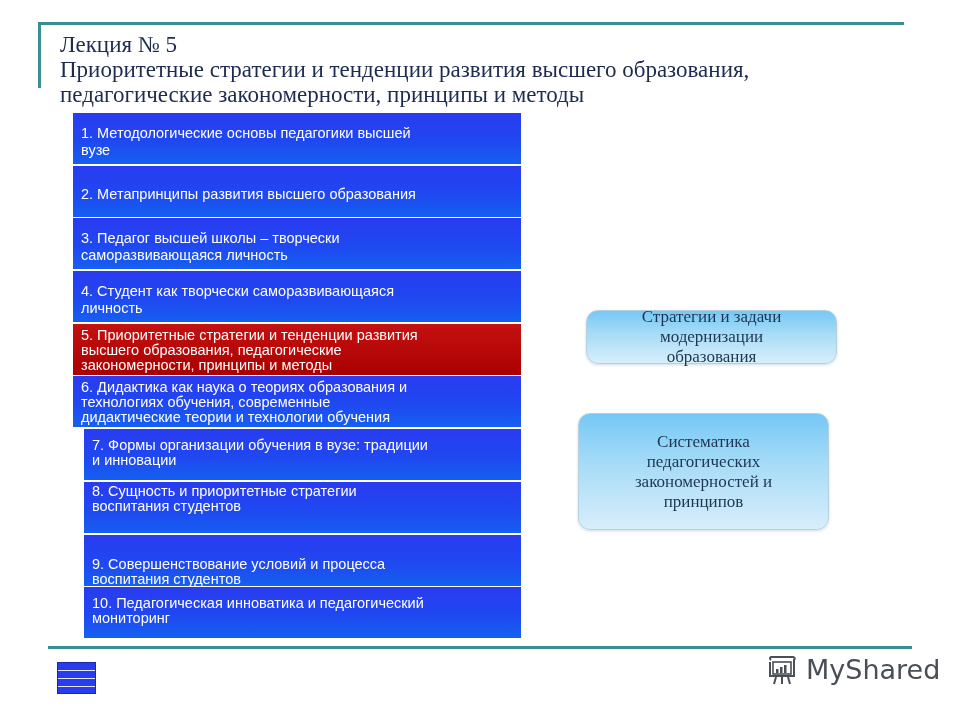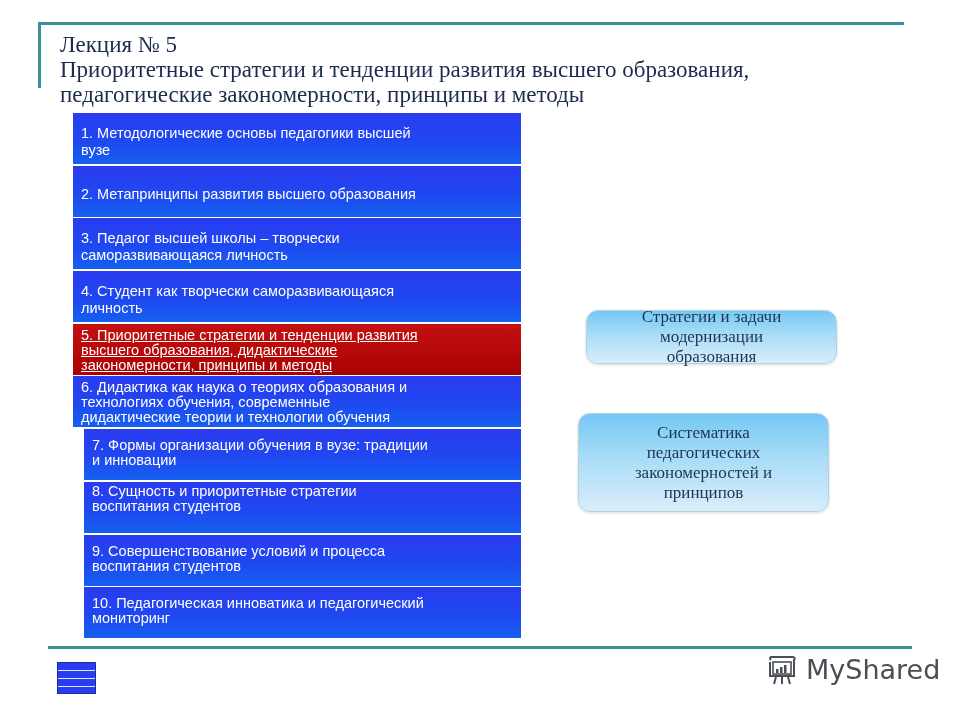--- a/index.html
+++ b/index.html
@@ -27,38 +27,37 @@
       background: linear-gradient(180deg, #2a3bf0 0%, #1f48f0 55%, #1560f0 100%);
       color: #ffffff; font-size: 14.5px; line-height: 17px;
       padding: 6px 8px 0 8px; box-sizing: border-box;
       display: flex; align-items: center;
       cursor: pointer;
     }
     .menu-item span { display: block; }
     .menu-item.tight { line-height: 15px; padding-top: 2px; font-size: 14.5px; }
     .menu-item.active {
       background: linear-gradient(180deg, #c41010 0%, #b50808 60%, #a80000 100%);
-      text-decoration: underline;
     }
     .menu-item.top-align { align-items: flex-start; margin-left: 11px; }
 
     .side-box {
       position: absolute; left: 578px; width: 251px;
       border-radius: 12px;
       border: 1px solid #b8d0dc;
       background: linear-gradient(180deg, #75c8f5 0%, #a8dcf7 45%, #d8eefb 100%);
       box-shadow: 0 1px 3px rgba(120,150,170,0.35);
       font-family: "Liberation Serif", "DejaVu Serif", serif;
       color: #1d3550; font-size: 17px; line-height: 20px;
       text-align: center; box-sizing: border-box;
       display: flex; flex-direction: column; justify-content: center;
       cursor: pointer;
     }
     .box1 { top: 310px; height: 54px; margin-left: 8px; }
-    .box2 { top: 413px; height: 99px; }
+    .box2 { top: 413px; height: 117px; }
 
     .mini-icon {
       position: absolute; left: 57px; top: 662px; width: 39px; height: 32px;
       background: #2a3cf0; border: 1px solid #1b2a9c; box-sizing: border-box;
     }
     .mini-icon .ln { position: absolute; left: 0; width: 100%; height: 1px; background: #dfe6ff; }
 
     .brand {
       position: absolute; left: 766px; top: 654px; height: 40px;
       display: flex; gap: 6px;
@@ -99,21 +98,21 @@
   </div>
   <div class="menu-item">
     <div>
         <span>4. Студент как творчески саморазвивающаяся</span>
         <span>личность</span>
       </div>
   </div>
   <div class="menu-item active tight">
     <div>
         <span>5. Приоритетные стратегии и тенденции развития</span>
-        <span>высшего образования, дидактические</span>
+        <span>высшего образования, педагогические</span>
         <span>закономерности, принципы и методы</span>
       </div>
   </div>
   <div class="menu-item tight">
     <div>
         <span>6. Дидактика  как наука о теориях образования и</span>
         <span>технологиях обучения,      современные</span>
         <span>дидактические теории и технологии обучения</span>
       </div>
   </div>
@@ -122,21 +121,21 @@
         <span>7. Формы организации обучения в вузе: традиции</span>
         <span>и инновации</span>
       </div>
   </div>
   <div class="menu-item top-align tight" style="">
     <div>
         <span>8. Сущность и приоритетные стратегии</span>
         <span>воспитания студентов</span>
       </div>
   </div>
-  <div class="menu-item top-align tight" style="padding-top:9px">
+  <div class="menu-item top-align tight" style="padding-top:22px">
     <div>
         <span>9. Совершенствование условий и процесса</span>
         <span>воспитания студентов</span>
       </div>
   </div>
   <div class="menu-item top-align tight" style="padding-top:9px">
     <div>
         <span>10. Педагогическая инноватика и педагогический</span>
         <span>мониторинг</span>
       </div>

